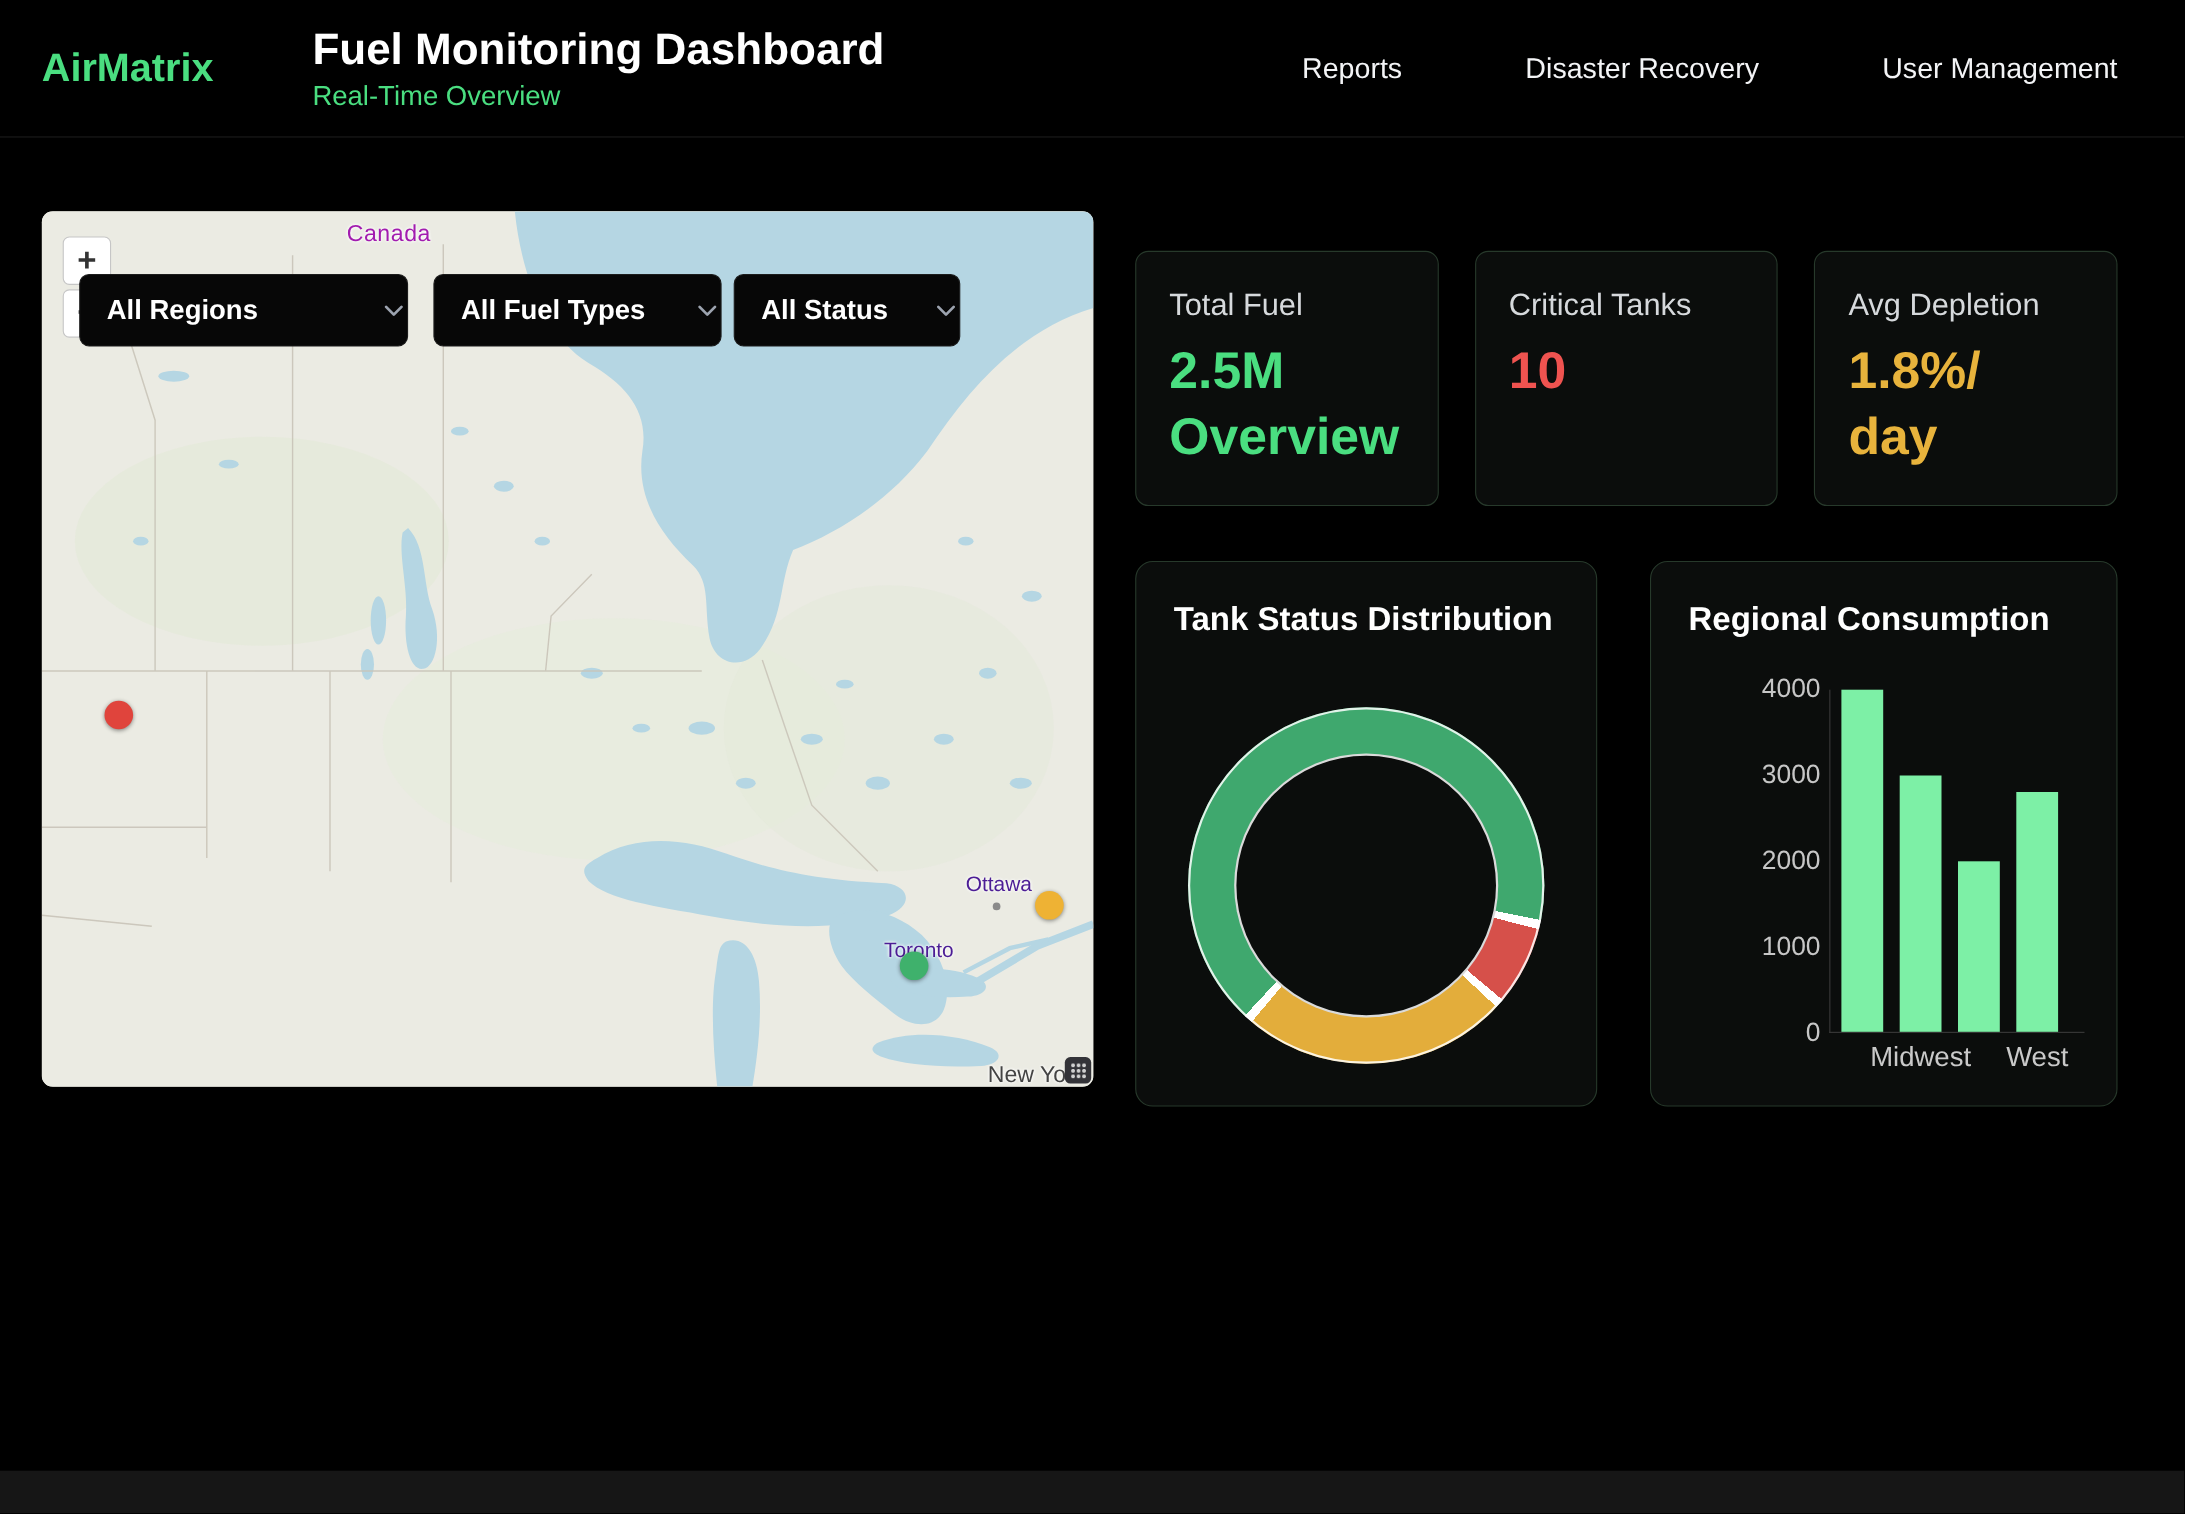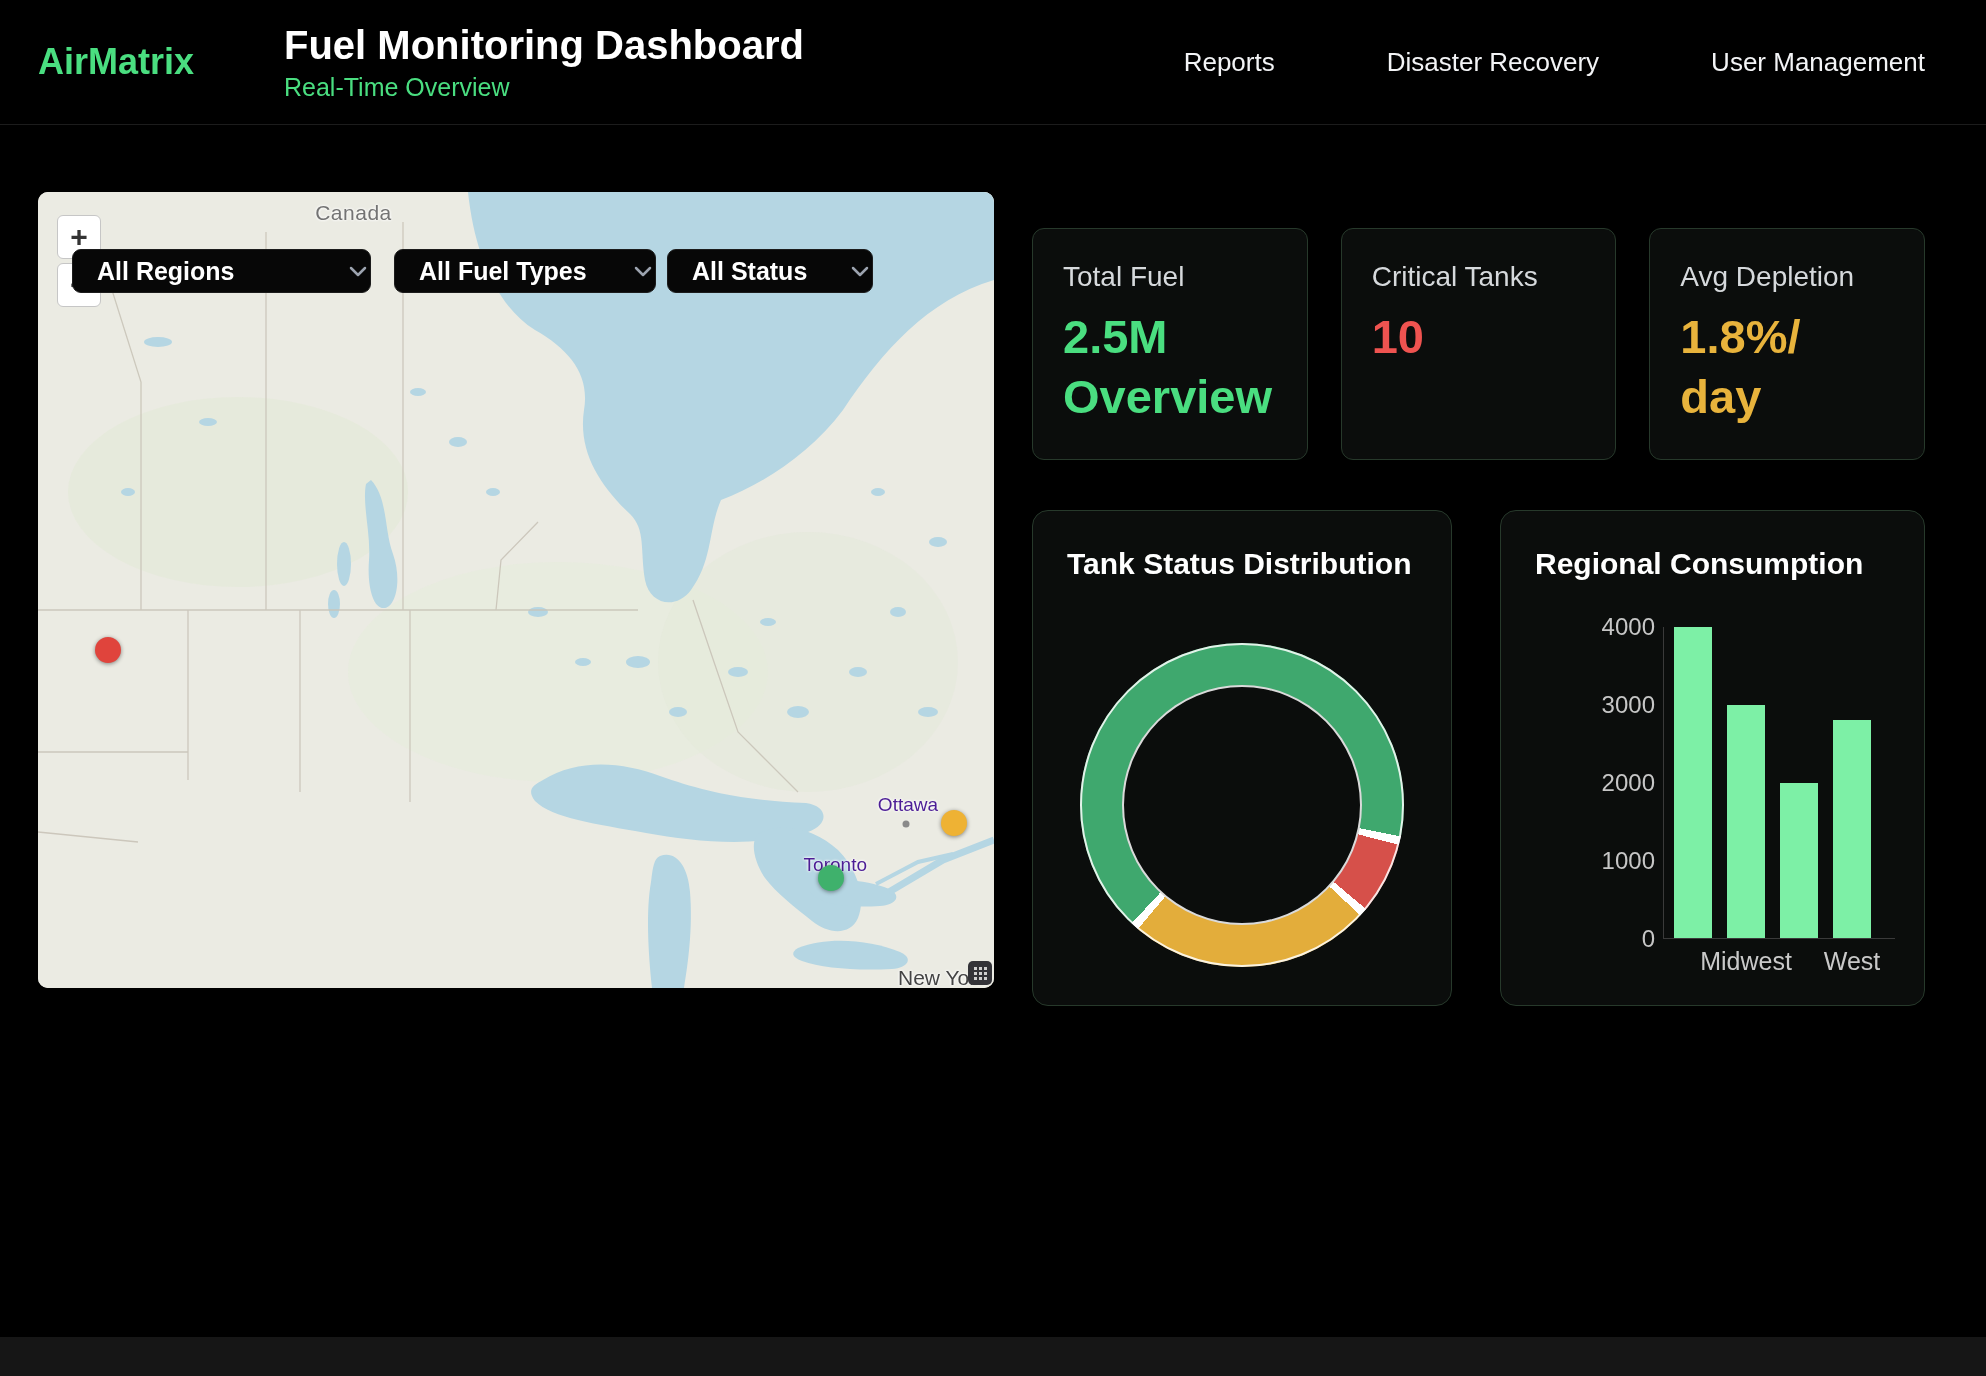--- a/index.html
+++ b/index.html
@@ -14,28 +14,28 @@
   .subtitle{font-size:25px;color:#4ade80;margin-top:6px;}
   nav{margin-left:auto;display:flex;gap:112px;}
   nav .nav-item{font-size:26px;color:#f3f4f6;cursor:pointer;white-space:nowrap;}
 
   
   .map{position:absolute;left:38px;top:192px;width:956px;height:796px;border-radius:10px;overflow:hidden;
        background:#ebebe3;cursor:grab;}
   .map svg.basemap{position:absolute;inset:0;width:100%;height:100%;}
   .map-label{position:absolute;transform:translate(-50%,-50%);pointer-events:none;
              text-shadow:0 0 3px #fff,0 0 3px #fff;white-space:nowrap;}
-  .lbl-country{font-size:21px;color:#737373;letter-spacing:.5px;}
+  .lbl-country{font-size:21px;color:#a21caf;letter-spacing:.5px;}
   .lbl-city{font-size:19px;color:#4c1d95;}
   .zoom-btn{position:absolute;left:19px;width:44px;height:44px;background:#fff;border:1px solid #c6c6c6;
             border-radius:6px;color:#333;font-size:30px;font-weight:700;display:flex;align-items:center;
             justify-content:center;z-index:1;cursor:pointer;box-sizing:border-box;}
   .zoom-in{top:23px;} .zoom-out{top:71px;}
   .filters{position:absolute;left:34px;top:57px;display:flex;gap:11px;z-index:2;}
-  .filter{height:44px;background:#070707;border:1px solid #1c1c1c;border-radius:9px;color:#fff;
+  .filter{height:66px;background:#070707;border:1px solid #1c1c1c;border-radius:9px;color:#fff;
           font-weight:700;font-size:25px;display:flex;align-items:center;justify-content:space-between;
           padding:0 3px 0 24px;box-sizing:border-box;cursor:pointer;}
   .filter:nth-child(1){width:299px;} .filter:nth-child(2){width:262px;margin-left:12px;} .filter:nth-child(3){width:206px;}
   .marker{position:absolute;width:26px;height:26px;border-radius:50%;transform:translate(-50%,-50%);
           box-shadow:0 1px 4px rgba(0,0,0,.45);cursor:pointer;z-index:1;}
   .grip{position:absolute;right:2px;bottom:3px;width:24px;height:24px;background:#333338;border-radius:5px;
         z-index:3;display:grid;place-items:center;cursor:pointer;}
   .grip-dots{width:15px;height:15px;
         background:radial-gradient(#d0d0d0 1.6px, transparent 1.9px);background-size:5px 5px;}
 

